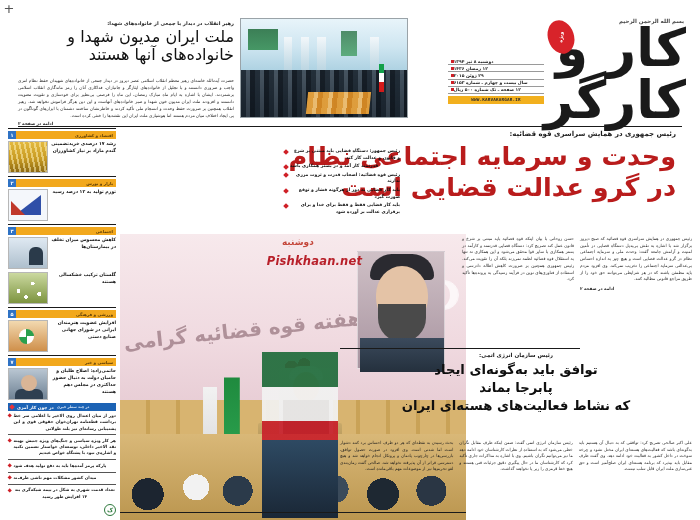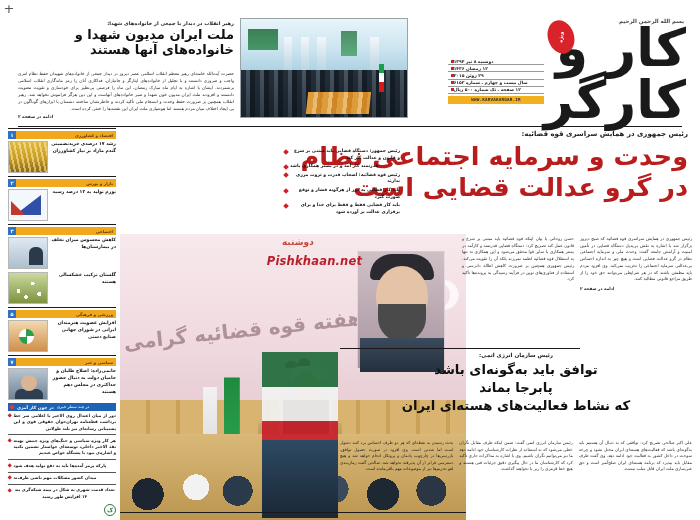--- a/index.html
+++ b/index.html
@@ -73,21 +73,21 @@
   }
   .banner-text {
     flex: 1 1 auto; order: 1; text-align: right; padding-top: 2px;
     direction: rtl;
   }
   .banner-kicker {
     font-size: 5.1px; color: #2a2a2a; letter-spacing: .1px;
     margin-bottom: 2px; font-weight: 600;
   }
   .banner-head {
-    font-size: 13px; font-weight: 700; color: #111;
+    font-size: 16px; font-weight: 400; color: #111;
     margin-bottom: 12px; line-height: 1.15;
   }
   .banner-body {
     font-size: 4.35px; line-height: 1.62; color: #2b2b2b;
     text-align: justify; direction: rtl;
   }
   .banner-more {
     font-size: 4.3px; color: #222; font-weight: 700;
     text-align: left; margin-top: 2px;
   }
@@ -138,21 +138,21 @@
     padding: 1.5px 0; letter-spacing: .15px;
     font-family:"DejaVu Sans Mono", monospace;
   }
 
   
   .hl-rule {
     position:absolute; left:18px; top:126px; width:664px;
     border-top: 1.2px solid #1a1a1a;
   }
   .headline-zone {
-    position: absolute; right: 12px; top: 130px;
+    position: absolute; right: 24px; top: 130px;
     width: 432px; text-align: right; direction: rtl;
   }
   .hl-kicker {
     font-size: 7px; font-weight: 700; color: #1a1a1a;
     margin-bottom: 3px;
   }
   .hl-main {
     font-size: 25.5px; font-weight: 900; color: #b91c1c;
     line-height: 1.22; letter-spacing: -.3px;
   }
@@ -674,21 +674,21 @@
   </div>
   <div class="col-text" id="col-d">
     <span>حسن روحانی با بیان اینکه قوه قضائیه باید مبتنی بر شرع و قانون عمل کند تصریح کرد: دستگاه قضایی قدرتمند و کارآمد در بستر همکاری با سایر قوا محقق می‌شود و این همکاری نه تنها به استقلال قوه قضائیه لطمه نمی‌زند بلکه آن را تقویت می‌کند. رئیس جمهوری همچنین بر ضرورت کاهش اطاله دادرسی و استفاده از فناوری‌های نوین در فرآیند رسیدگی به پرونده‌ها تأکید کرد.</span>
   </div>
 
   <div class="right-rule"></div>
 
   <div class="nuke">
     <div class="nuke-kicker">رئیس سازمان انرژی اتمی:</div>
     <div class="nuke-head">
-      <span>توافق باید به‌گونه‌ای باشد</span>
+      <span>توافق باید به‌گونه‌ای ایجاد</span>
       <span>پابرجا بماند</span>
       <span>که نشاط فعالیت‌های هسته‌ای ایران</span>
     </div>
   </div>
 
   <div class="nuke-photo"></div>
   <div class="nuke-photo2"></div>
 
   <div class="nuke-cols">
     <div class="nuke-col">علی اکبر صالحی تصریح کرد: توافقی که به دنبال آن هستیم باید به‌گونه‌ای باشد که فعالیت‌های هسته‌ای ایران مختل نشود و چرخه سوخت در داخل کشور به فعالیت خود ادامه دهد. وی گفت طرف مقابل باید بپذیرد که برنامه هسته‌ای ایران صلح‌آمیز است و حق غنی‌سازی ملت ایران قابل سلب نیست.</div>

